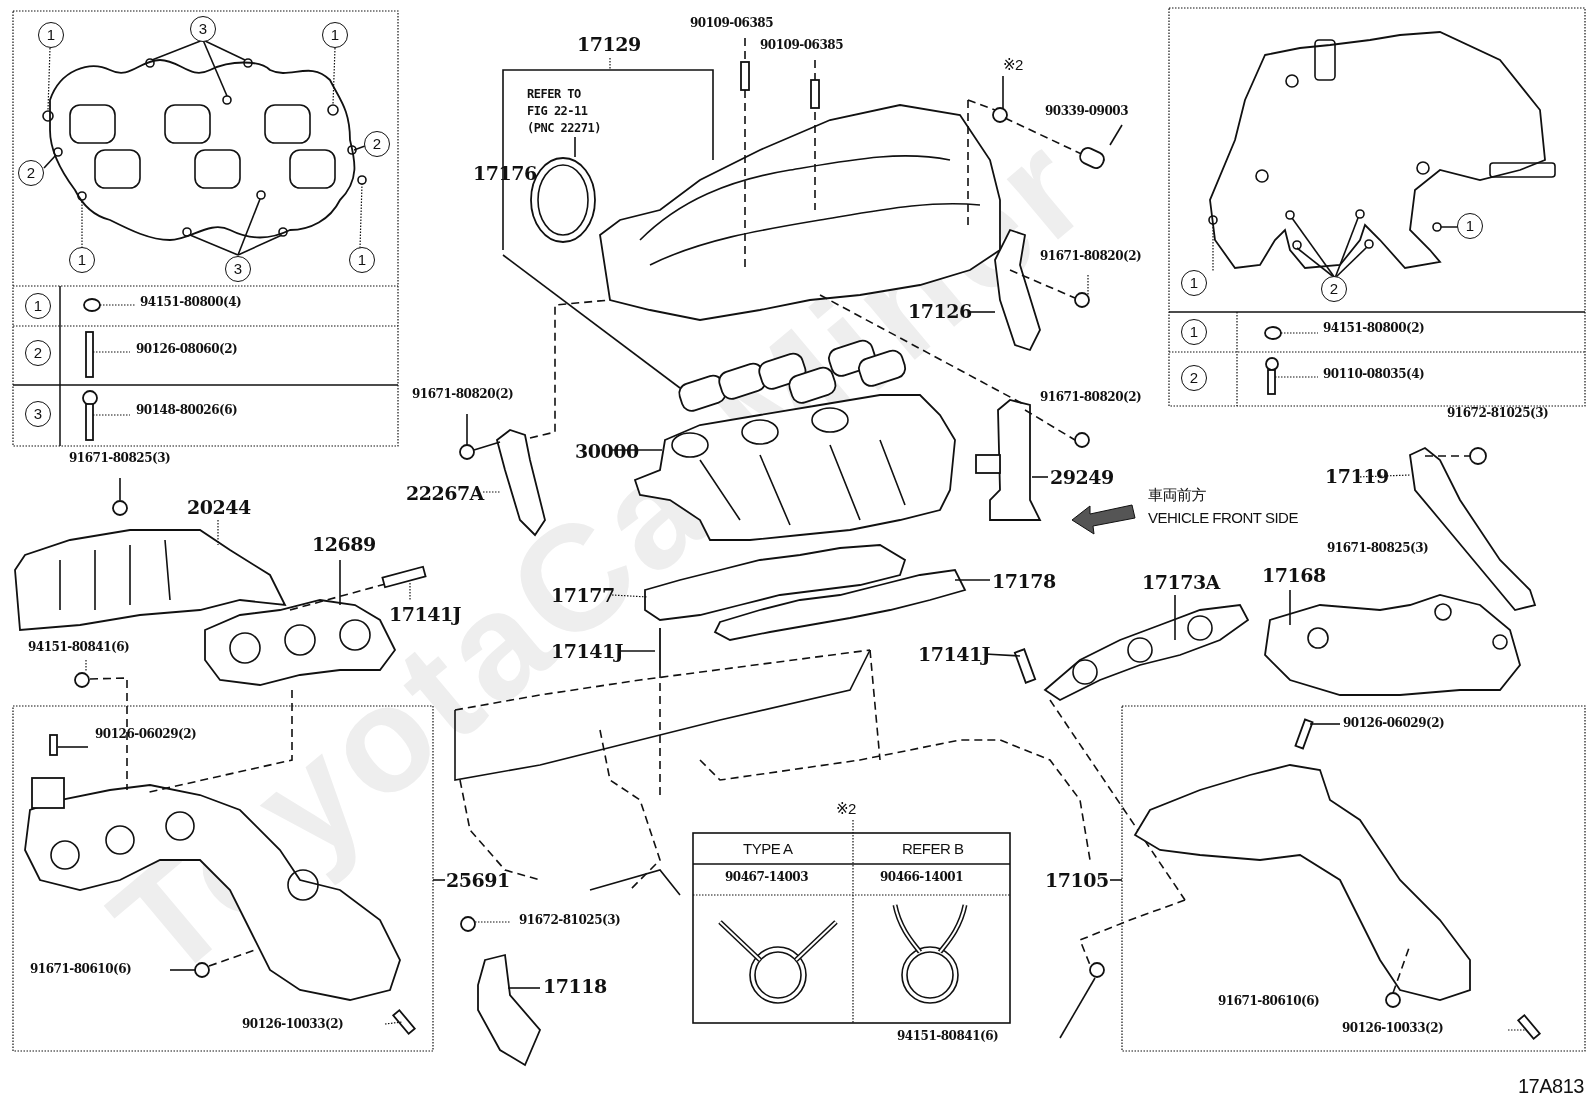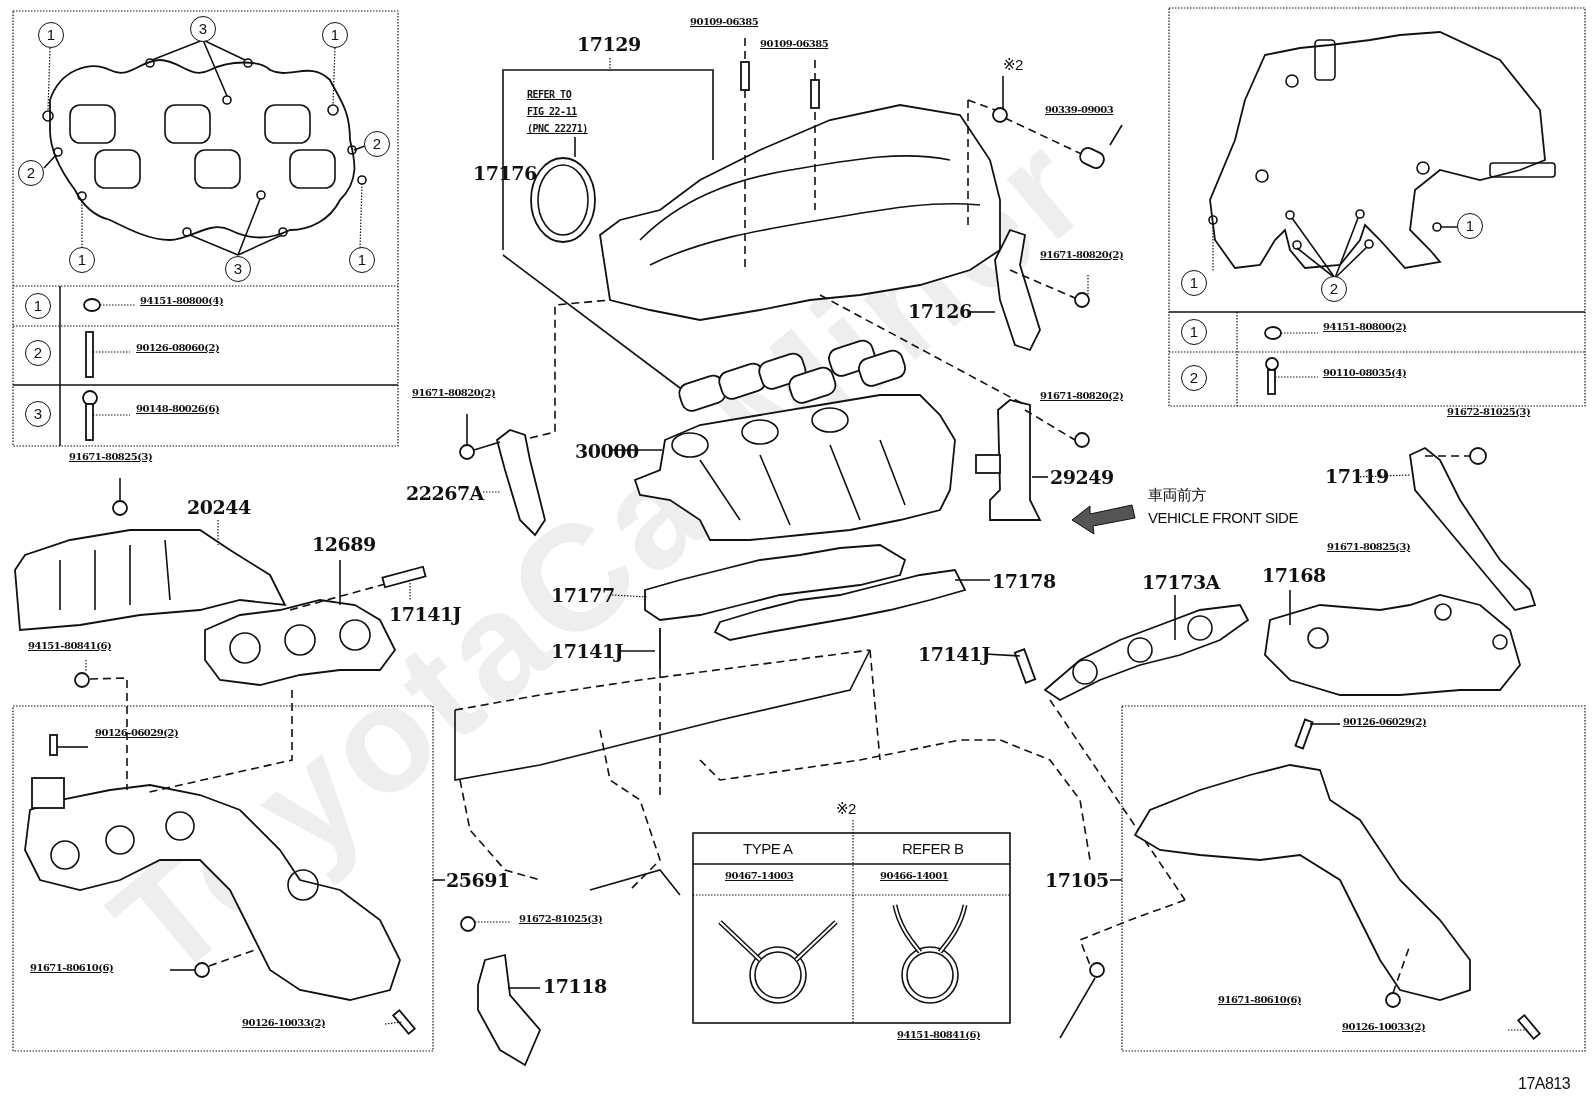--- a/index.html
+++ b/index.html
@@ -1,21 +1,21 @@
 <!DOCTYPE html>
 <html><head>
 <meta charset="utf-8">
 <style>
   html, body { margin:0; padding:0; background:#ffffff; }
   body { width:1592px; height:1099px; position:relative; overflow:hidden; font-family:"DejaVu Serif", serif; color:#111; }
   #stage { position:absolute; left:0; top:0; width:1592px; height:1099px; }
   .lbl { position:absolute; font-family:"DejaVu Serif", "Liberation Serif", serif; font-weight:bold; font-size:19px; color:#111; white-space:nowrap; letter-spacing:-0.5px; }
-  .lbl.sm { font-size:10px;text-decoration:underline; }
+  .lbl.sm { font-size:12px; }
   .lbl.sans { font-family:"Liberation Sans", "DejaVu Sans", sans-serif; font-weight:normal; font-size:15px; }
-  .lbl.ref { font-family:"DejaVu Sans Mono", monospace; font-weight:bold; font-size:10px; line-height:17px;text-decoration:underline; }
+  .lbl.ref { font-family:"DejaVu Sans Mono", monospace; font-weight:bold; font-size:12px; line-height:17px; }
   .circ { position:absolute; width:24px; height:24px; border:1.5px solid #111; border-radius:50%; font-family:"Liberation Sans", sans-serif; font-size:15px; text-align:center; line-height:24px; background:#fff; }
   .watermark { position:absolute; left:80px; top:880px; font-family:"Liberation Sans", sans-serif; font-size:150px; font-weight:bold; color:#eeeeee; transform:rotate(-40deg); transform-origin:left top; white-space:nowrap; letter-spacing:6px; }
   svg { position:absolute; left:0; top:0; }
   .ln { stroke:#111; stroke-width:1.6; fill:none; }
   .dash { stroke:#111; stroke-width:1.6; fill:none; stroke-dasharray:8 5; }
   .dot { stroke:#111; stroke-width:1.2; fill:none; stroke-dasharray:1.5 1.5; }
   .part { stroke:#111; stroke-width:1.8; fill:#fff; }
 </style>
 </head>
 <body>
@@ -351,14 +351,14 @@
   <div class="lbl sm" style="left:30px;top:962px">91671-80610(6)</div>
   <div class="lbl sm" style="left:242px;top:1017px">90126-10033(2)</div>
   <div class="lbl sm" style="left:519px;top:913px">91672-81025(3)</div>
   <div class="lbl" style="left:543px;top:975px">17118</div>
   <div class="lbl" style="left:1045px;top:869px">17105</div>
   <div class="lbl sm" style="left:897px;top:1029px">94151-80841(6)</div>
   <div class="lbl sm" style="left:1343px;top:716px">90126-06029(2)</div>
   <div class="lbl sm" style="left:1218px;top:994px">91671-80610(6)</div>
   <div class="lbl sm" style="left:1342px;top:1021px">90126-10033(2)</div>
 
-  <div class="lbl sans" style="left:1518px;top:1075px;font-size:16px">17A813</div>
+  <div class="lbl sans" style="left:1518px;top:1075px;font-size:20px">17A813</div>
 </div>
 
 </body></html>

